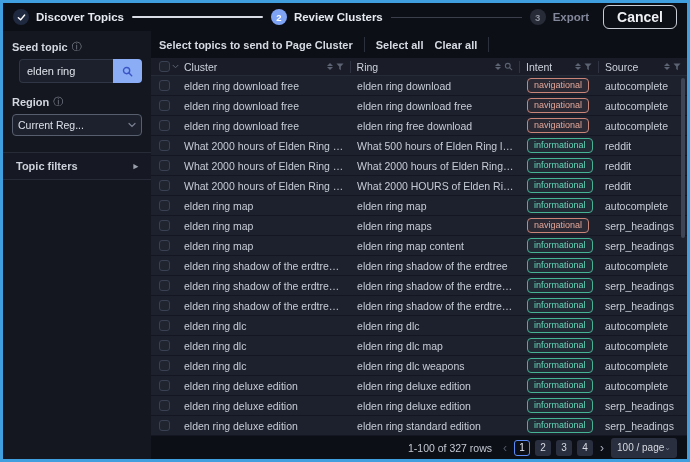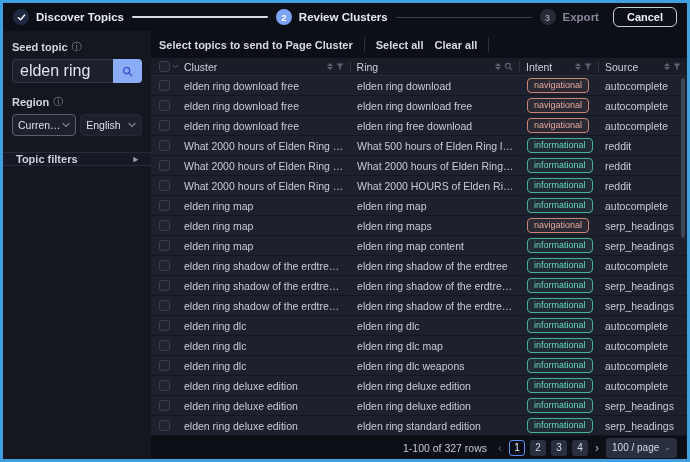--- a/index.html
+++ b/index.html
@@ -11,38 +11,38 @@
   .stepper { height:28px; display:flex; align-items:center; padding:0 10px; gap:8px; background:#0d0f16; }
   .step { display:flex; align-items:center; gap:7px; flex:0 0 auto; }
   .step-circle { width:16px; height:16px; border-radius:50%; display:flex; align-items:center; justify-content:center; font-size:9.5px; font-weight:bold; }
   .step-circle.done { background:#1f2940; color:#fff; }
   .step-circle.current { background:#7fa3f4; color:#fff; }
   .step-circle.upcoming { background:#272b37; color:#8f95a1; }
   .step-label { font-size:11.5px; font-weight:bold; color:#e6e9ef; }
   .step-label.dim { color:#82879a; }
   .line-done { flex:1; height:2px; background:#d9dce4; border-radius:1px; }
   .line-todo { flex:1; height:1px; background:#3a3f4b; }
-  .cancel-btn { margin-left:6px; background:transparent; border:1px solid #c9cdd6; border-radius:6px; color:#eef0f5; font-size:11px; font-weight:bold; padding:3px 13px; font-family:inherit; cursor:pointer;text-align:right; }
+  .cancel-btn { margin-left:6px; background:transparent; border:1px solid #c9cdd6; border-radius:6px; color:#eef0f5; font-size:14px; font-weight:bold; padding:3px 13px; font-family:inherit; cursor:pointer;text-align:right; }
 
   
   .body { display:flex; height:428px; }
 
   
   .sidebar { width:148px; background:#14171f; padding:6px 9px 0 9px; flex:0 0 auto; }
   .side-label { font-size:11px; font-weight:bold; color:#d3d7df; margin:3px 0 5px 0; display:flex; align-items:center; gap:4px; }
   .info-glyph { color:#8a8f9b; font-size:10px; font-weight:normal; }
   .input-group { display:flex; height:24px; margin-bottom:12px; }
-  .seed-input { flex:1; min-width:0; background:#1c202c; border:1px solid #303646; border-right:none; border-radius:4px 0 0 4px; color:#dfe3ea; font-size:16px; padding:0 7px; font-family:inherit; outline:none; }
+  .seed-input { flex:1; min-width:0; background:#1c202c; border:1px solid #303646; border-right:none; border-radius:4px 0 0 4px; color:#dfe3ea; font-size:11px; padding:0 7px; font-family:inherit; outline:none;margin-left:7px; }
   .search-btn { width:29px; background:#8badf6; border:none; border-radius:0 4px 4px 0; display:flex; align-items:center; justify-content:center; cursor:pointer; }
   .selects-row { display:flex; gap:4px; margin-bottom:4px; }
   .select-box { height:22px; border-radius:4px; display:flex; align-items:center; justify-content:space-between; padding:0 5px; font-size:10.5px; color:#dce0e8; cursor:pointer; }
   .select-region { flex:1.05; min-width:0; background:#1d212d; border:1px solid #575e6e; }
   .select-lang { flex:1; min-width:0; background:#1d212d; border:1px solid #242837; }
   .select-text { white-space:nowrap; overflow:hidden; text-overflow:ellipsis; }
-  .topic-filters { margin:16px -9px 0 -9px; border-top:1px solid #262b37; border-bottom:1px solid #262b37; height:14px; display:flex; align-items:center; justify-content:space-between; padding:0 13px; color:#ccd1da; font-size:11px; font-weight:bold; cursor:pointer; background:#161923; }
+  .topic-filters { margin:16px -9px 0 -9px; border-top:1px solid #262b37; border-bottom:1px solid #262b37; height:28px; display:flex; align-items:center; justify-content:space-between; padding:0 13px; color:#ccd1da; font-size:11px; font-weight:bold; cursor:pointer; background:#161923; }
   .tf-arrow { color:#9aa0ab; font-size:9px; }
 
   
   .main { flex:1; display:flex; flex-direction:column; min-width:0; }
   .toolbar { height:27px; display:flex; align-items:center; padding:0 8px; gap:11px; background:#0d0f16; }
   .tb-title { font-size:11px; font-weight:bold; color:#d6dae2; white-space:nowrap; }
   .tb-link { font-size:11px; font-weight:bold; color:#d6dae2; white-space:nowrap; cursor:pointer; }
   .vdiv { width:1px; height:15px; background:#2b303d; }
   .tb-spacer { flex:1; }
   .assign-btn { background:#242836; color:#697080; font-size:11px; font-weight:bold; border:none; border-radius:4px; padding:4px 11px; font-family:inherit; cursor:default; }
@@ -70,21 +70,21 @@
   .vscroll { position:absolute; right:2px; top:20px; width:4px; height:160px; background:#3e4554; border-radius:2px; }
 
   
   .pagination { height:23px; display:flex; align-items:center; justify-content:flex-end; gap:6px; padding:0 10px; background:#0d0f16; font-size:10.5px; color:#c3c8d2; }
   .pg-range { margin-right:4px; }
   .pg-chevron { font-size:12px; line-height:1; padding:0 1px; cursor:pointer; }
   .pg-chevron.disabled { color:#525867; }
   .pg-chevron.enabled { color:#aab0bb; }
   .pg-btn { min-width:16px; height:16px; border-radius:3px; background:#2a2f3f; color:#d6dae2; font-size:10px; display:flex; align-items:center; justify-content:center; padding:0 3px; cursor:pointer; border:1px solid transparent; }
   .pg-btn.active { background:transparent; border:1px solid #5b8af5; color:#e8ecf4; }
-  .pg-size { height:16px; background:#2a2f3f; border-radius:3px; display:flex; align-items:center; gap:5px; padding:10px 6px; font-size:10px; color:#d6dae2; cursor:pointer; }
+  .pg-size { height:16px; background:#2a2f3f; border-radius:3px; display:flex; align-items:center; padding:10px 6px; font-size:10px; color:#d6dae2; cursor:pointer; }
   .pg-size-arrow { color:#7a8090; font-size:8px; }
 </style>
 </head>
 <body>
 
 <div class="frame">
 
   <div class="stepper">
     <div class="step">
       <span class="step-circle done">
@@ -131,28 +131,20 @@
       </div>
       <div class="selects-row">
         <div class="select-box select-region">
           <span class="select-text">Current Reg...</span>
           <span style="display:flex;">
             <svg width="8" height="6" viewBox="0 0 8 6">
                 <polyline points="1,1.5 4,4.5 7,1.5" fill="none" stroke="#7a8090" stroke-width="1.2" stroke-linecap="round"></polyline>
               </svg>
           </span>
         </div>
-        <div class="select-box select-lang">
-          <span class="select-text">English</span>
-          <span style="display:flex;">
-            <svg width="8" height="6" viewBox="0 0 8 6">
-                <polyline points="1,1.5 4,4.5 7,1.5" fill="none" stroke="#7a8090" stroke-width="1.2" stroke-linecap="round"></polyline>
-              </svg>
-          </span>
-        </div>
       </div>
       <div class="topic-filters">
         <span>Topic filters</span>
         <span class="tf-arrow">▸</span>
       </div>
     </div>
 
     <div class="main">
       <div class="toolbar">
         <span class="tb-title">Select topics to send to Page Cluster</span>

